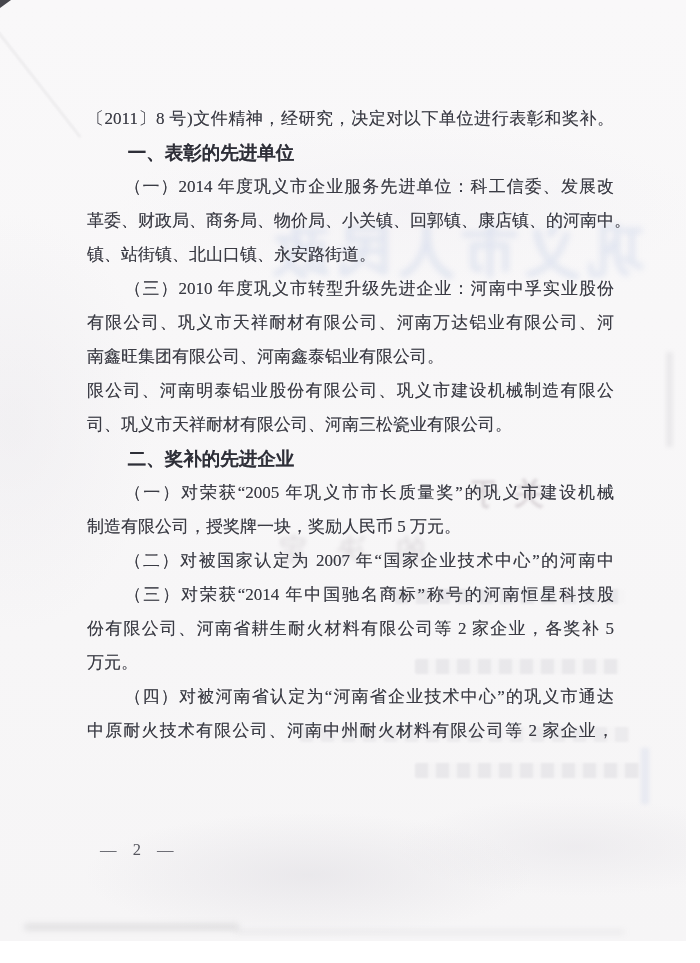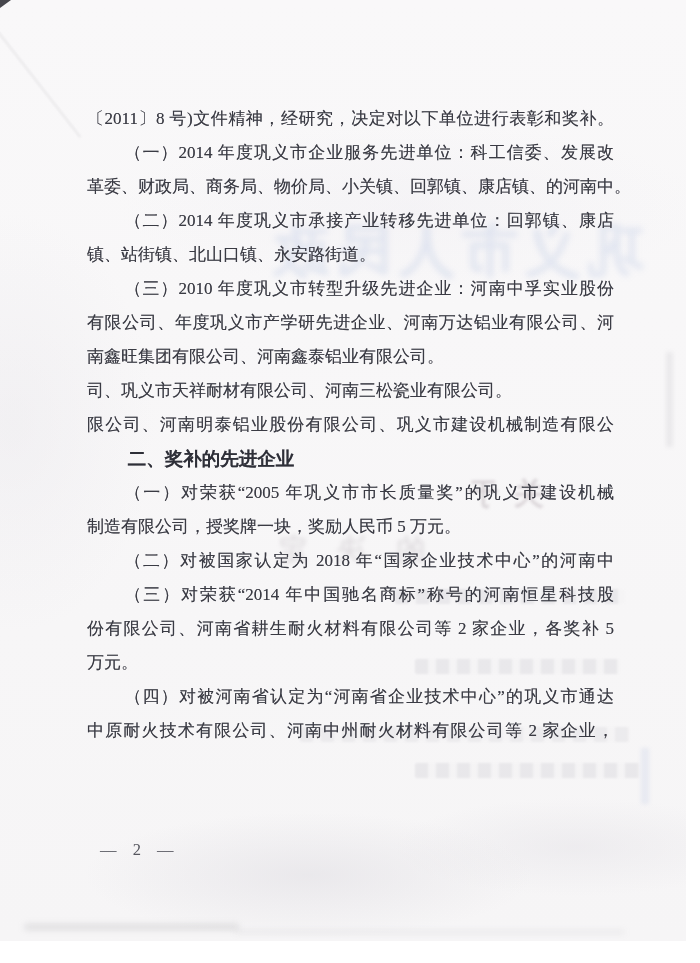--- a/index.html
+++ b/index.html
@@ -161,33 +161,33 @@
     <div class="bleedrow r2"></div>
     <div class="bleedrow r3"></div>
     <div class="bleedrow r4"></div>
     <div class="streak-grey"></div>
     <div class="streak-blue"></div>
     <div class="edge-smudge-a"></div>
     <div class="edge-smudge-b"></div>
 
     <div class="textcol">
       <div class="ln fl">〔2011〕8 号)文件精神，经研究，决定对以下单位进行表彰和奖补。</div>
+      <div class="ln ind hd">一、表彰的先进单位</div>
       <div class="ln ind fl">（一）2014 年度巩义市企业服务先进单位：科工信委、发展改</div>
       <div class="ln fl">革委、财政局、商务局、物价局、小关镇、回郭镇、康店镇、的河南中。</div>
-      <div class="ln ind fl">（二）2014 年度巩义市承接产业转移先进单位：回郭镇、康店</div>
       <div class="ln">镇、站街镇、北山口镇、永安路街道。</div>
       <div class="ln ind fl">（三）2010 年度巩义市转型升级先进企业：河南中孚实业股份</div>
-      <div class="ln fl">有限公司、年度巩义市产学研先进企业、河南万达铝业有限公司、河</div>
+      <div class="ln fl">有限公司、巩义市天祥耐材有限公司、河南万达铝业有限公司、河</div>
       <div class="ln">南鑫旺集团有限公司、河南鑫泰铝业有限公司。</div>
+      <div class="ln fl">限公司、河南明泰铝业股份有限公司、巩义市建设机械制造有限公</div>
       <div class="ln">司、巩义市天祥耐材有限公司、河南三松瓷业有限公司。</div>
-      <div class="ln fl">限公司、河南明泰铝业股份有限公司、巩义市建设机械制造有限公</div>
       <div class="ln ind hd">二、奖补的先进企业</div>
       <div class="ln ind fl">（一）对荣获“2005 年巩义市市长质量奖”的巩义市建设机械</div>
       <div class="ln">制造有限公司，授奖牌一块，奖励人民币 5 万元。</div>
-      <div class="ln ind fl">（二）对被国家认定为 2018 年“国家企业技术中心”的河南中</div>
+      <div class="ln ind fl">（二）对被国家认定为 2007 年“国家企业技术中心”的河南中</div>
       <div class="ln ind fl">（三）对荣获“2014 年中国驰名商标”称号的河南恒星科技股</div>
       <div class="ln fl">份有限公司、河南省耕生耐火材料有限公司等 2 家企业，各奖补 5</div>
       <div class="ln">万元。</div>
       <div class="ln ind fl">（四）对被河南省认定为“河南省企业技术中心”的巩义市通达</div>
       <div class="ln fl">中原耐火技术有限公司、河南中州耐火材料有限公司等 2 家企业，</div>
     </div>
 
     <div class="pagenum">— 2 —</div>
   </div>
 </div>

